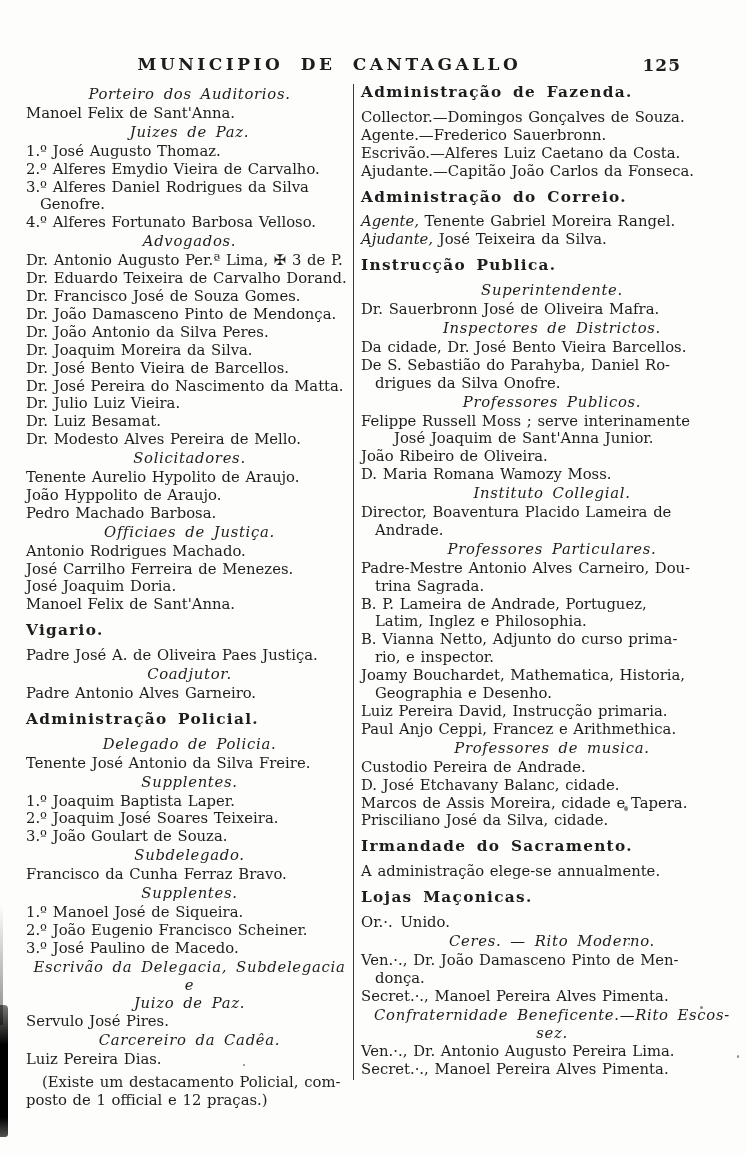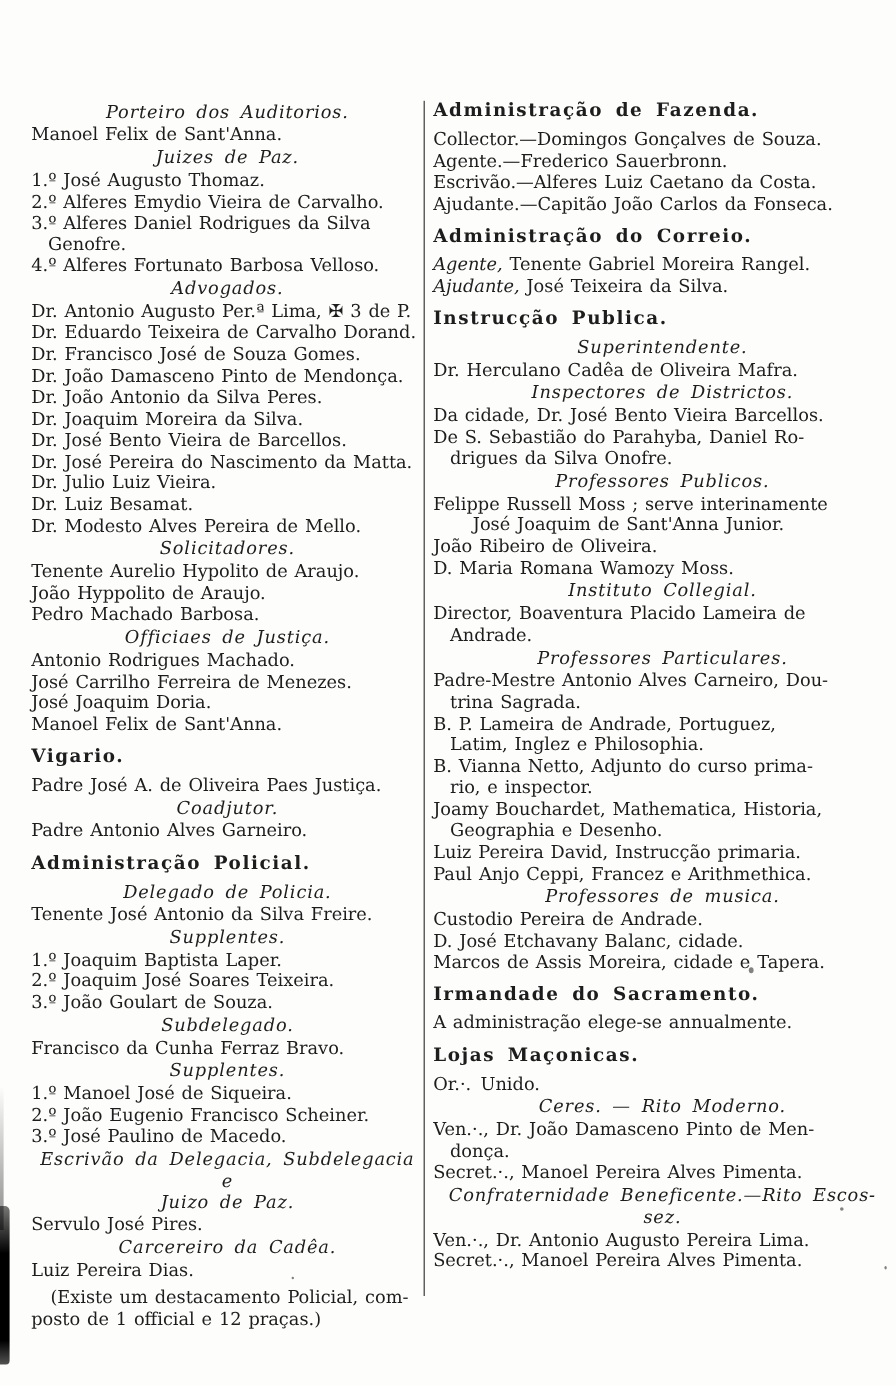--- a/index.html
+++ b/index.html
@@ -67,20 +67,24 @@
   .sp2{left:700px;top:1006px;width:3px;height:3px;}
   .sp3{left:628px;top:943px;width:2px;height:2px;}
   .sp4{left:243px;top:1064px;width:2px;height:2px;}
   .sp5{left:737px;top:1055px;width:2px;height:3px;}
 </style>
 </head>
 <body>
 
 <div class="page">
 
+  <div class="header">
+    <div class="header-title">MUNICIPIO DE CANTAGALLO</div>
+    <div class="page-number">125</div>
+  </div>
 
   <div class="columns">
     <div class="col col-left">
         <div class="line-ih">Porteiro dos Auditorios.</div>
         <div class="line-t">Manoel Felix de Sant'Anna.</div>
         <div class="line-ih">Juizes de Paz.</div>
         <div class="line-t">1.º José Augusto Thomaz.</div>
         <div class="line-t">2.º Alferes Emydio Vieira de Carvalho.</div>
         <div class="line-t">3.º Alferes Daniel Rodrigues da Silva
 Genofre.</div>
@@ -136,21 +140,21 @@
         <div class="line-bh">Administração de Fazenda.</div>
         <div class="line-t">Collector.—Domingos Gonçalves de Souza.</div>
         <div class="line-t">Agente.—Frederico Sauerbronn.</div>
         <div class="line-t">Escrivão.—Alferes Luiz Caetano da Costa.</div>
         <div class="line-t">Ajudante.—Capitão João Carlos da Fonseca.</div>
         <div class="line-bh">Administração do Correio.</div>
         <div class="line-ti"><i>Agente,</i> Tenente Gabriel Moreira Rangel.</div>
         <div class="line-ti"><i>Ajudante,</i> José Teixeira da Silva.</div>
         <div class="line-bh">Instrucção Publica.</div>
         <div class="line-ih">Superintendente.</div>
-        <div class="line-t">Dr. Herculano Cadêa de Oliveira Mafra.</div>
+        <div class="line-t">Dr. Sauerbronn José de Oliveira Mafra.</div>
         <div class="line-ih">Inspectores de Districtos.</div>
         <div class="line-t">Da cidade, Dr. José Bento Vieira Barcellos.</div>
         <div class="line-t">De S. Sebastião do Parahyba, Daniel Ro-
 drigues da Silva Onofre.</div>
         <div class="line-ih">Professores Publicos.</div>
         <div class="line-t2">Felippe Russell Moss ; serve interinamente
 José Joaquim de Sant'Anna Junior.</div>
         <div class="line-t">João Ribeiro de Oliveira.</div>
         <div class="line-t">D. Maria Romana Wamozy Moss.</div>
         <div class="line-ih">Instituto Collegial.</div>
@@ -164,20 +168,21 @@
         <div class="line-t">B. Vianna Netto, Adjunto do curso prima-
 rio, e inspector.</div>
         <div class="line-t">Joamy Bouchardet, Mathematica, Historia,
 Geographia e Desenho.</div>
         <div class="line-t">Luiz Pereira David, Instrucção primaria.</div>
         <div class="line-t">Paul Anjo Ceppi, Francez e Arithmethica.</div>
         <div class="line-ih">Professores de musica.</div>
         <div class="line-t">Custodio Pereira de Andrade.</div>
         <div class="line-t">D. José Etchavany Balanc, cidade.</div>
         <div class="line-t">Marcos de Assis Moreira, cidade e Tapera.</div>
+        <div class="line-t">Prisciliano José da Silva, cidade.</div>
         <div class="line-bh">Irmandade do Sacramento.</div>
         <div class="line-t">A administração elege-se annualmente.</div>
         <div class="line-bh">Lojas Maçonicas.</div>
         <div class="line-c">Or.·. Unido.</div>
         <div class="line-ih">Ceres. — Rito Moderno.</div>
         <div class="line-t">Ven.·., Dr. João Damasceno Pinto de Men-
 donça.</div>
         <div class="line-t">Secret.·., Manoel Pereira Alves Pimenta.</div>
         <div class="line-ih">Confraternidade Beneficente.—Rito Escos-
 sez.</div>

